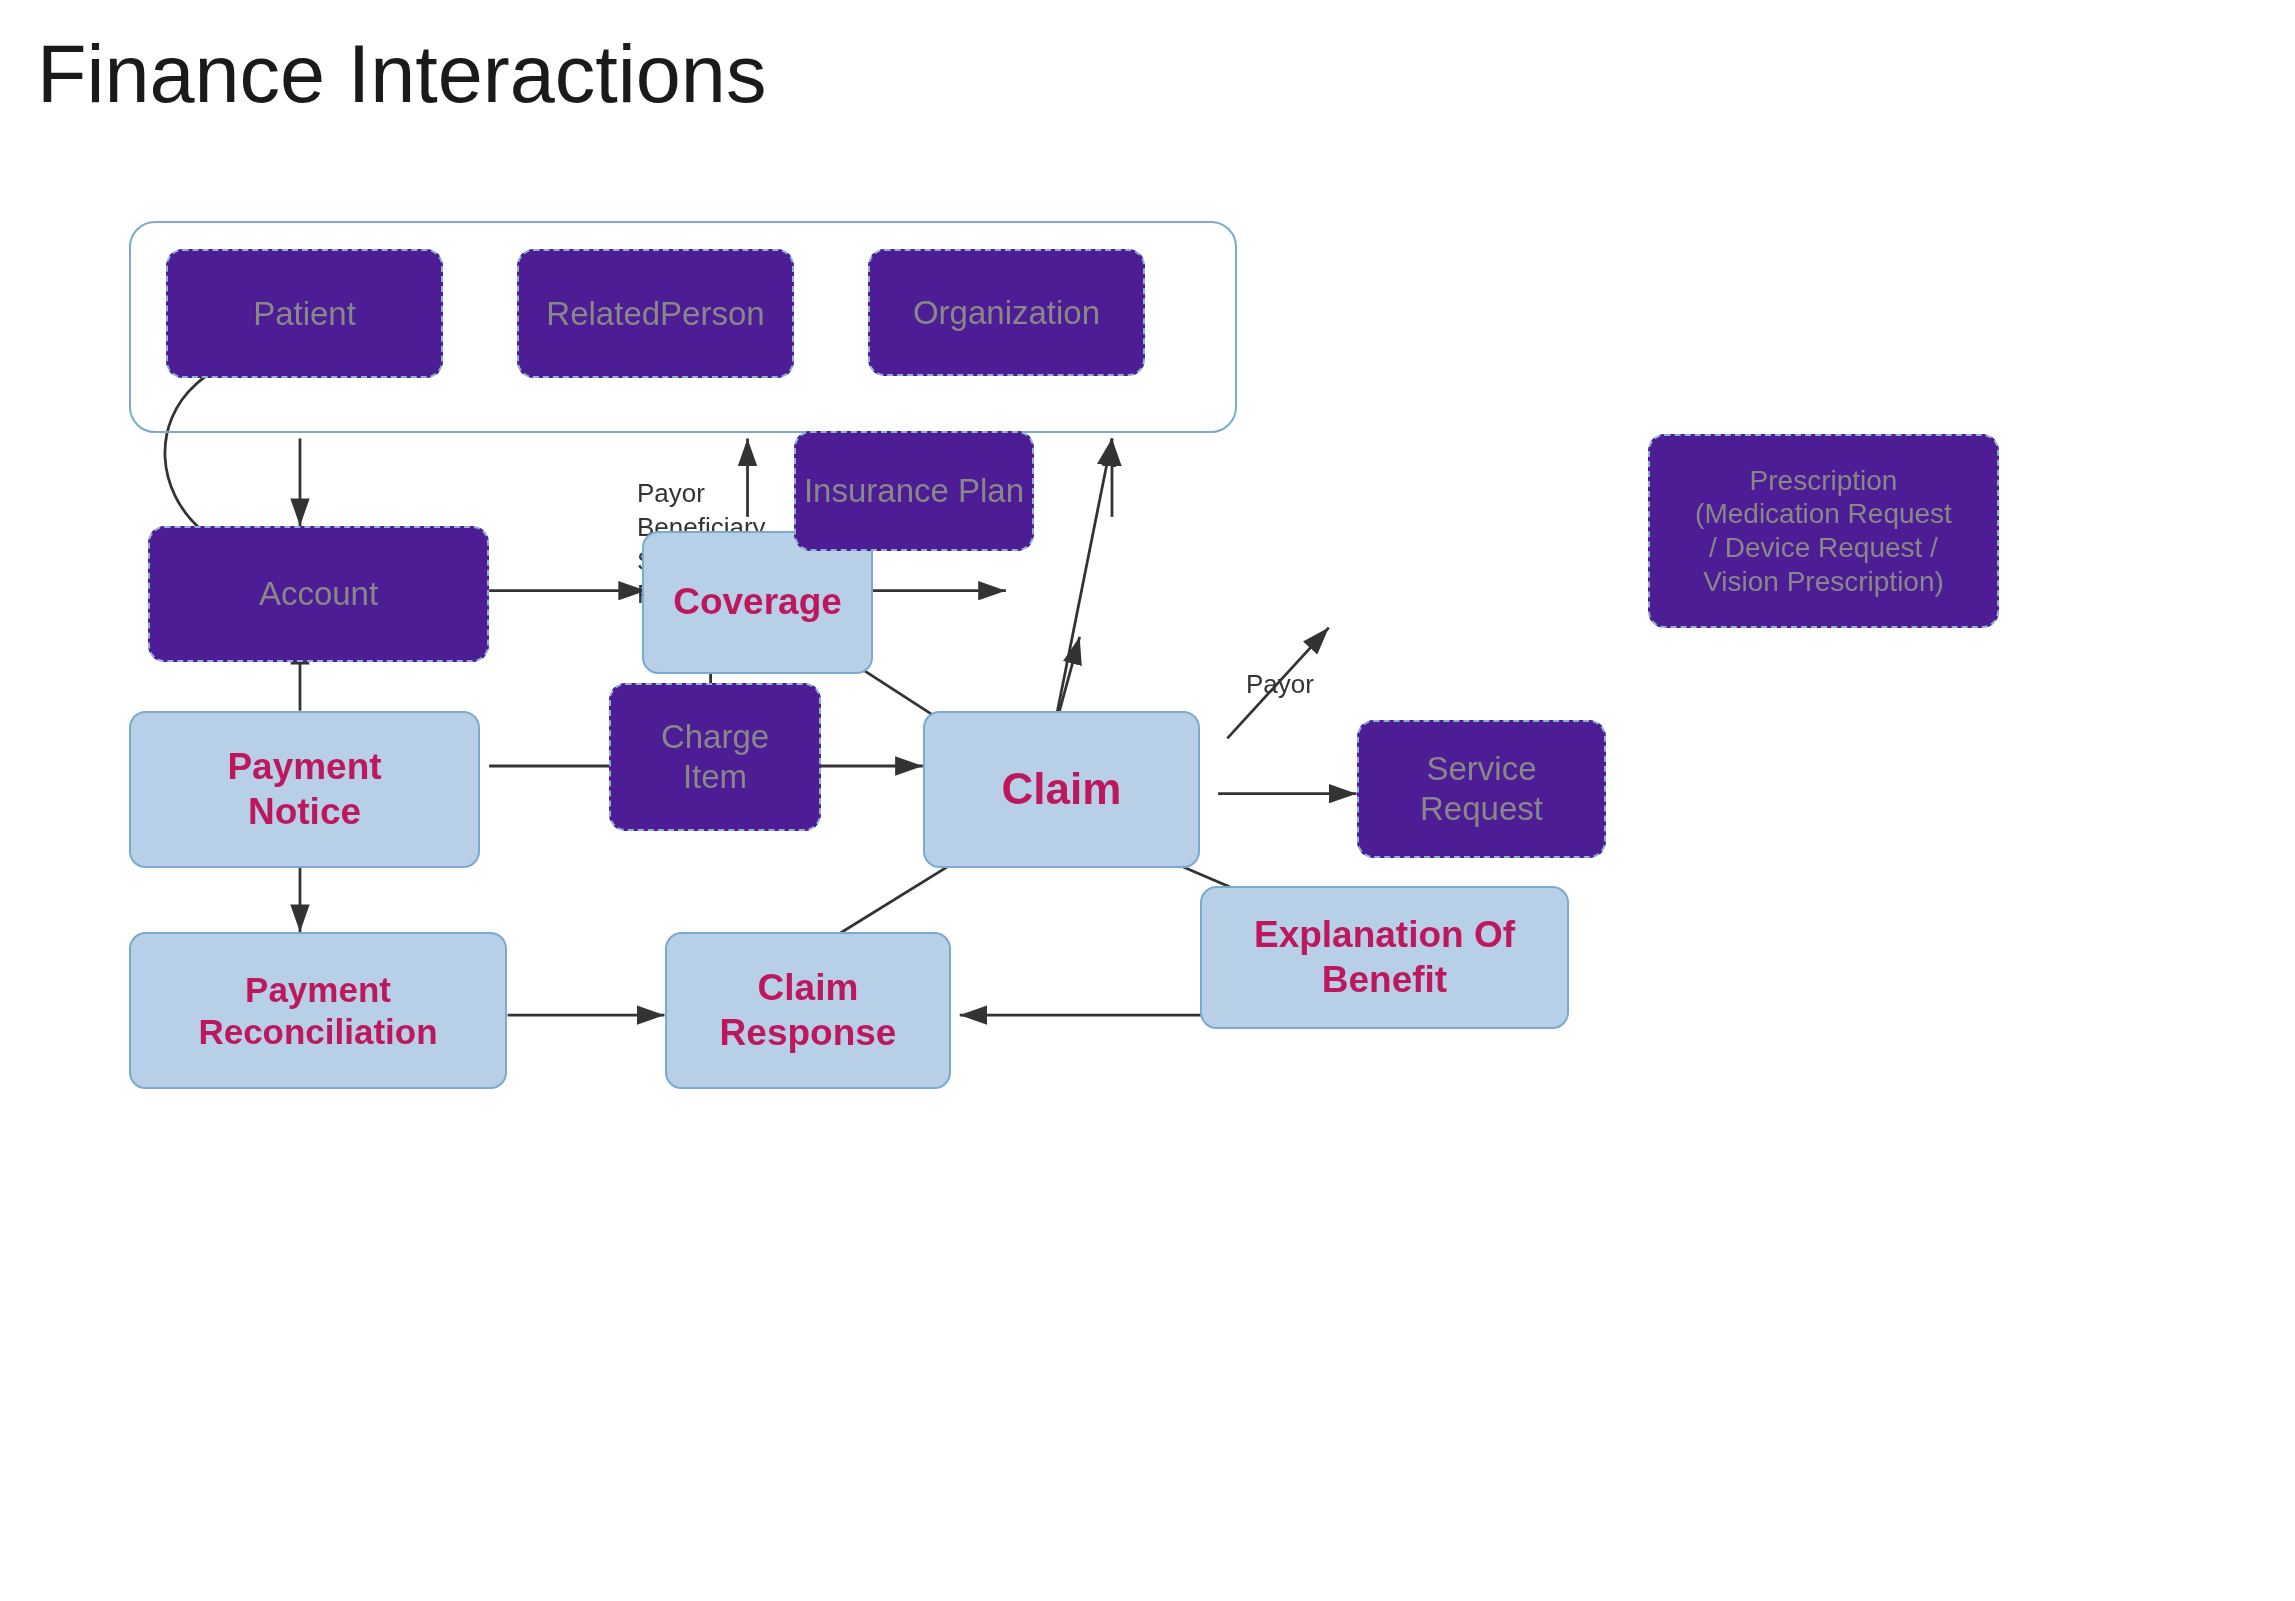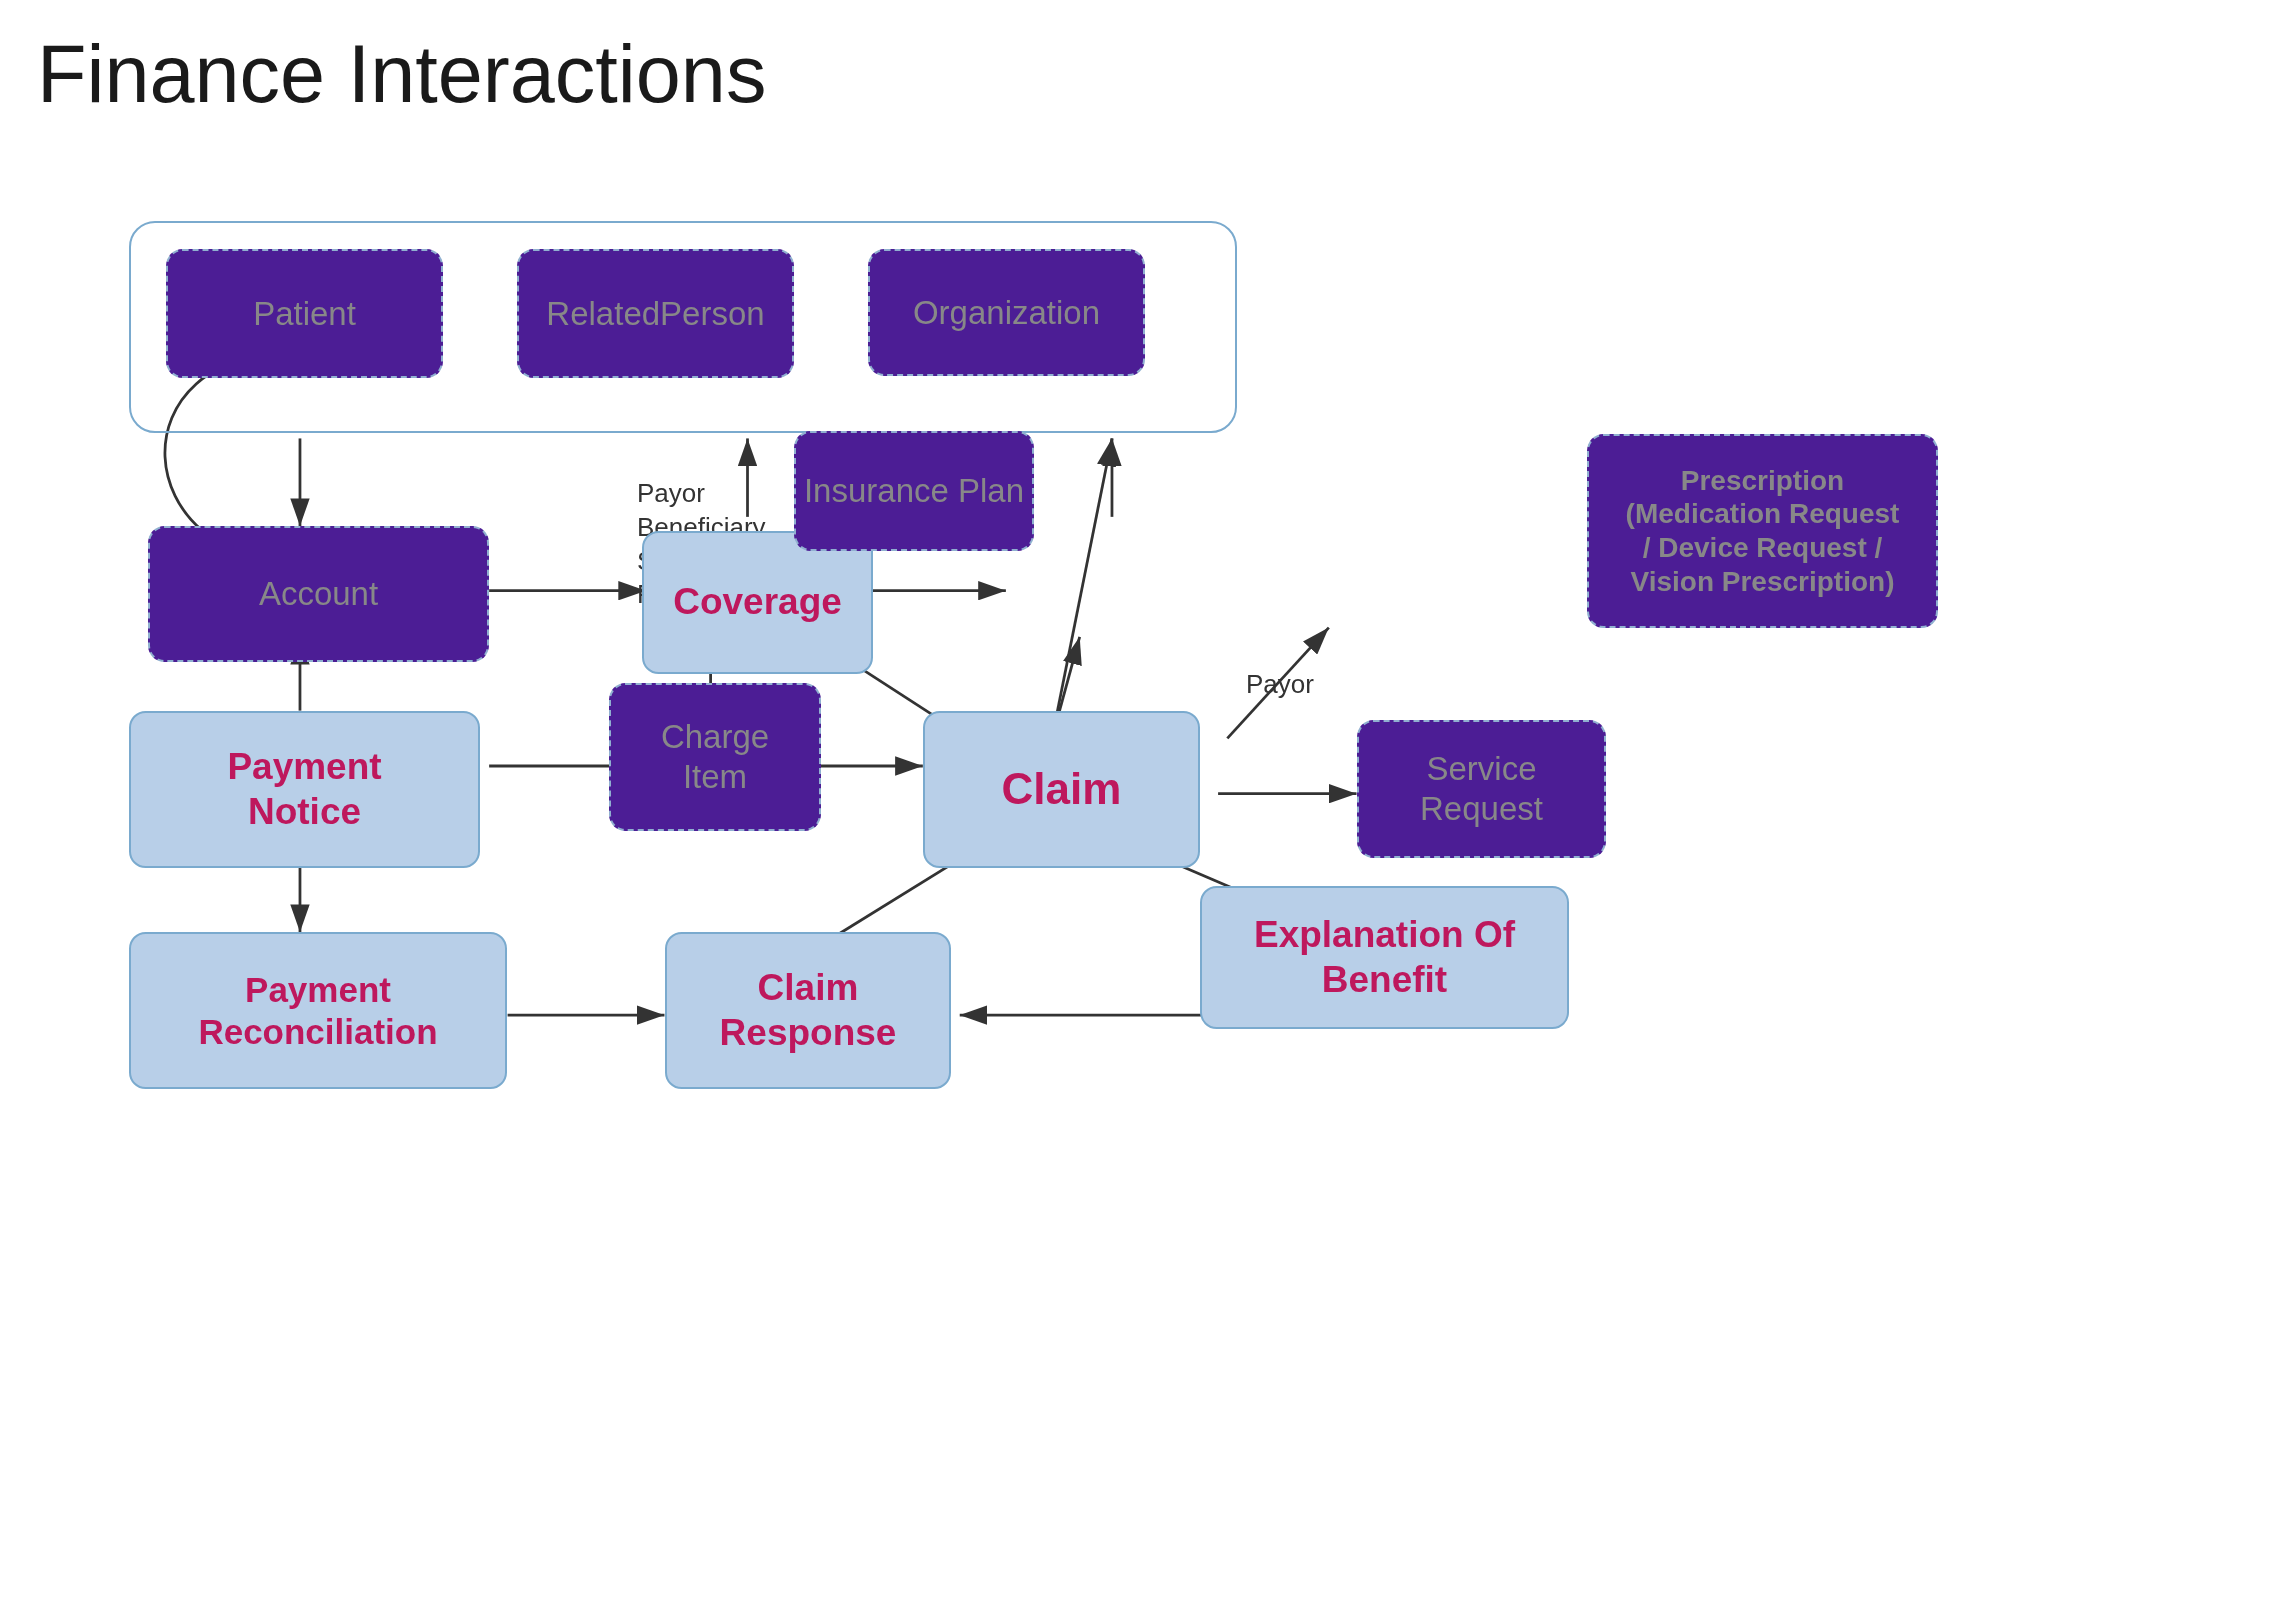--- a/index.html
+++ b/index.html
@@ -159,21 +159,21 @@
 
   <div class="node node-solid" style="left: 605px; top: 365px; width: 231px; height: 143px; font-size: 37px;">
     <span>Coverage</span>
   </div>
 
   <div class="node node-dashed" style="left: 757px; top: 217px; width: 240px; height: 120px; margin-top: 48px;">
     <span>Insurance Plan</span>
   </div>
 
 
-  <div class="node node-dashed" style="left: 1550px; top: 268px; width: 351px; height: 194px; font-size: 28px; font-weight: bold;">
+  <div class="node node-dashed" style="left: 1611px; top: 268px; width: 351px; height: 194px; font-size: 28px;">
     <span style="white-space: pre-line;">Prescription
 (Medication Request
 / Device Request /
 Vision Prescription)</span>
   </div>
 
   <div class="node node-dashed" style="left: 572px; top: 517px; width: 212px; height: 148px;">
     <span style="white-space: pre-line;">Charge
 Item</span>
   </div>

